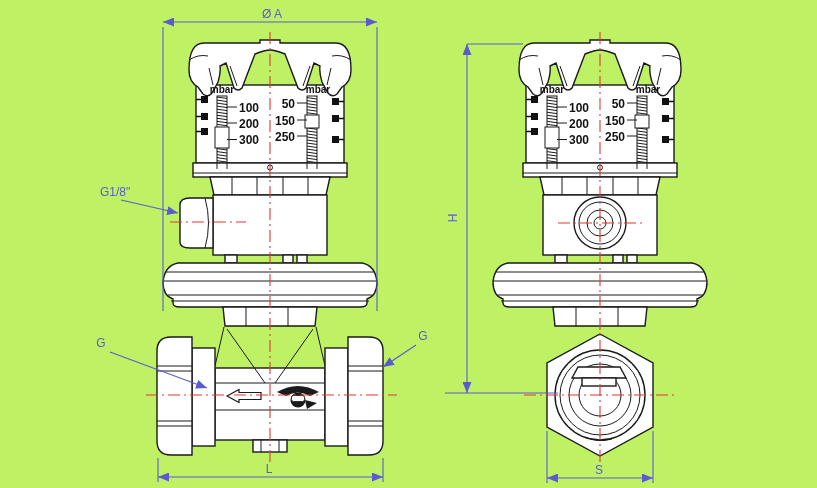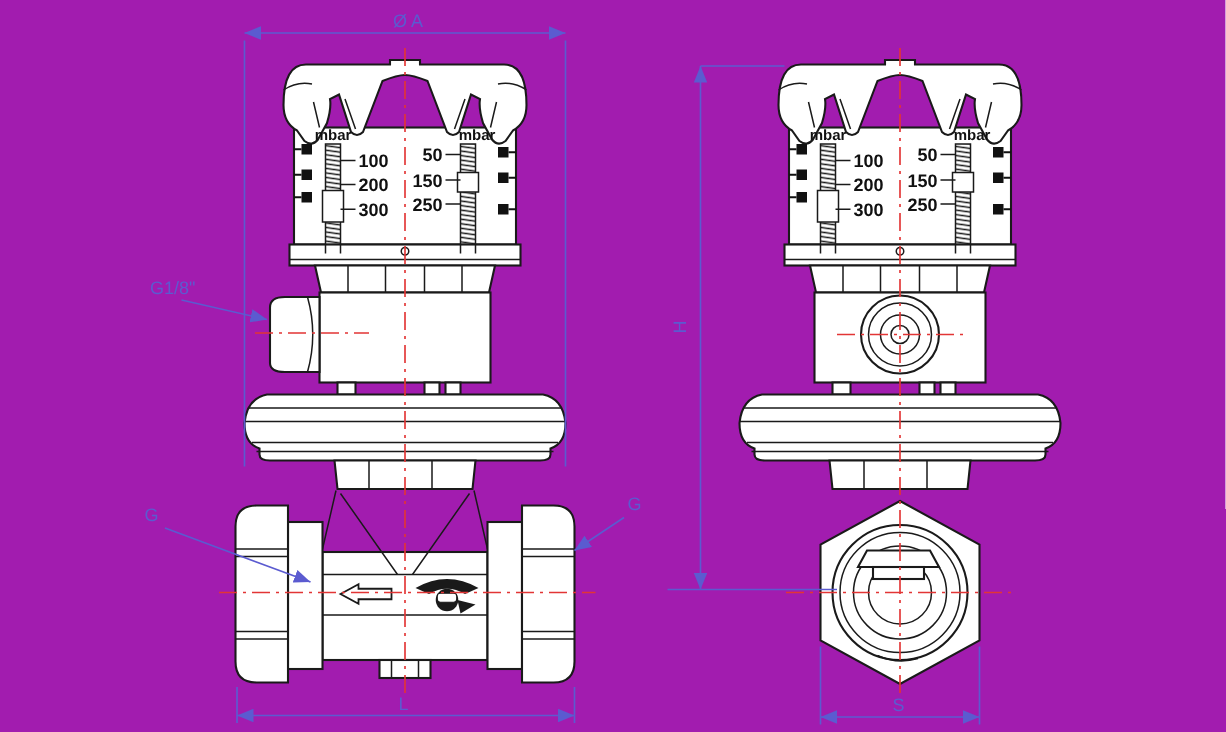--- a/index.html
+++ b/index.html
@@ -1,16 +1,16 @@
 <!DOCTYPE html>
 <html><head>
 <meta charset="utf-8">
 <style>
   html,body{margin:0;padding:0;background:#ffffff;}
-  .stage{width:817px;height:488px;position:relative;background:#a21caf;overflow:hidden;}
+  .stage{width:817px;height:488px;position:relative;background:#bef264;overflow:hidden;}
   svg{display:block;}
   text{font-family:"Liberation Sans", sans-serif;}
   .scaleNum{font-size:12px;font-weight:bold;fill:#111;}
   .mbar{font-size:10px;font-weight:bold;fill:#111;}
   .dimText{font-size:12px;fill:#5b5bd0;}
   .blk{stroke:#1a1a1a;fill:none;stroke-width:1;}
   .blkW{stroke:#1a1a1a;fill:#ffffff;stroke-width:1.4;}
   .blkT{stroke:#1a1a1a;fill:none;stroke-width:1.4;}
   .dim{stroke:#5b5bd0;stroke-width:1.1;fill:none;}
   .cl{stroke:#e23535;stroke-width:1.1;fill:none;stroke-dasharray:12 4 2 4;}

